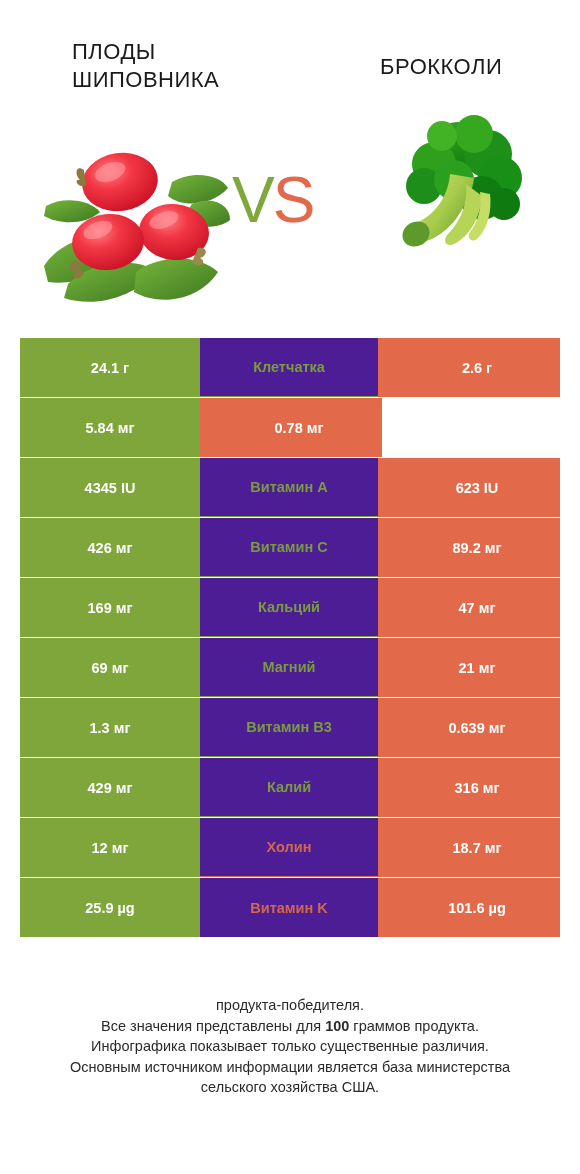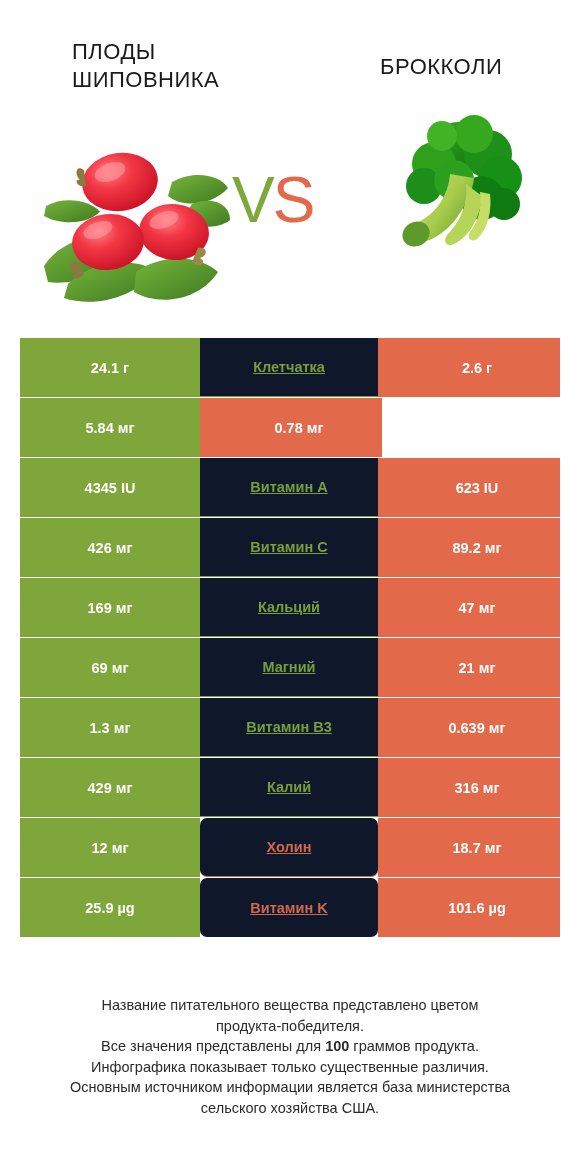--- a/index.html
+++ b/index.html
@@ -93,29 +93,27 @@
     font-weight: bold;
     box-sizing: border-box;
   }
   .cell-left {
     width: 180px;
     background: #7fa63a;
     color: #ffffff;
   }
   .cell-mid {
     width: 178px;
-    background: #0f172a;
+    background: #4c1d95;
     color: #7a9c3c;
     border-bottom: 1px solid #7a9c3c;
-    text-decoration: underline;
   }
   .cell-mid.mid-orange {
     color: #d1684e;
     border-bottom-color: #d1684e;
-    border-radius: 7px;
   }
   .cell-mid.no-border { border-bottom: none; }
   .cell-right {
     width: 182px;
     background: #e2694a;
     color: #ffffff;
     padding-left: 16px;
   }
 
   
@@ -283,19 +281,18 @@
 
   <div class="row">
     <div class="cell cell-left">25.9 µg</div>
     <div class="cell cell-mid mid-orange no-border">Витамин K</div>
     <div class="cell cell-right">101.6 µg</div>
   </div>
 
 </div>
 
 <div class="footer">
-  <div>Название питательного вещества представлено цветом</div>
   <div>продукта-победителя.</div>
   <div><span>Все значения представлены для </span><b>100</b><span> граммов продукта.</span></div>
   <div>Инфографика показывает только существенные различия.</div>
   <div>Основным источником информации является база министерства</div>
   <div>сельского хозяйства США.</div>
 </div>
 
 </body></html>

